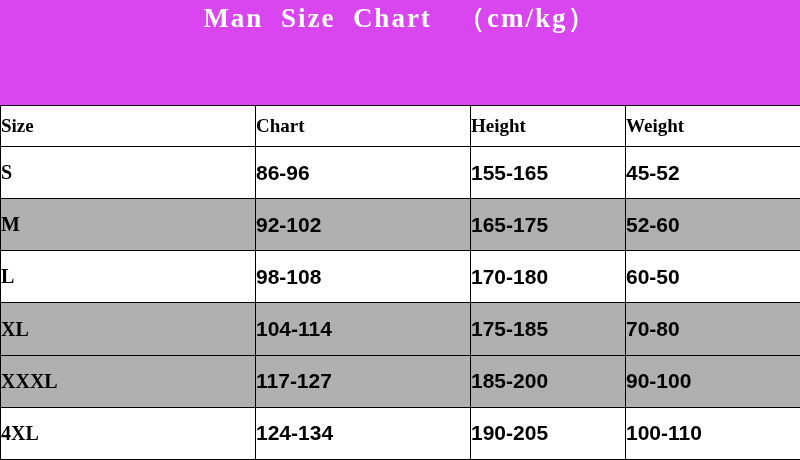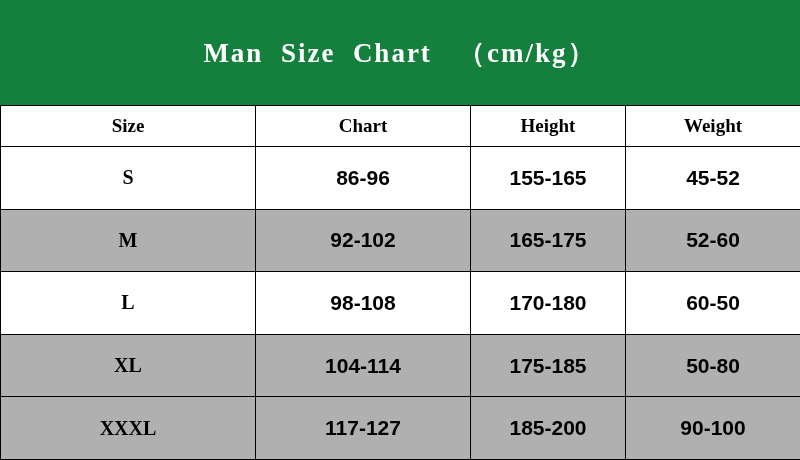--- a/index.html
+++ b/index.html
@@ -16,24 +16,24 @@
   .chart-wrap {
     width: 800px;
     height: 460px;
     box-sizing: border-box;
     background: #ffffff;
     display: flex;
     flex-direction: column;
   }
   .title-bar {
     height: 105px;
-    background: #15803d;
+    background: #d946ef;
     color: #ffffff;
     display: flex;
-    align-items: center;
+    align-items: flex-start;
     justify-content: center;
     box-sizing: border-box;
   }
   .title-text {
     font-family: "Liberation Serif", serif;
     font-weight: bold;
     font-size: 27px;
     letter-spacing: 2px;
     white-space: pre;
   }
@@ -44,21 +44,21 @@
     flex: 1;
   }
   table.size-table col.c0 { width: 255px; }
   table.size-table col.c1 { width: 215px; }
   table.size-table col.c2 { width: 155px; }
   table.size-table col.c3 { width: 175px; }
 
   table.size-table th,
   table.size-table td {
     border: 1px solid #000000;
-    text-align: center;
+    text-align: left;
     vertical-align: middle;
     color: #000000;
     padding: 0;
     height: 40px;
   }
   thead th {
     font-family: "Liberation Serif", serif;
     font-weight: bold;
     font-size: 19px;
     background: #ffffff;
@@ -120,24 +120,30 @@
       <tr class="plain">
         <td class="label-cell">L</td>
         <td class="value-cell">98-108</td>
         <td class="value-cell">170-180</td>
         <td class="value-cell">60-50</td>
       </tr>
       <tr class="shaded">
         <td class="label-cell">XL</td>
         <td class="value-cell">104-114</td>
         <td class="value-cell">175-185</td>
-        <td class="value-cell">50-80</td>
+        <td class="value-cell">70-80</td>
       </tr>
       <tr class="shaded">
         <td class="label-cell">XXXL</td>
         <td class="value-cell">117-127</td>
         <td class="value-cell">185-200</td>
         <td class="value-cell">90-100</td>
       </tr>
+      <tr class="plain">
+        <td class="label-cell">4XL</td>
+        <td class="value-cell">124-134</td>
+        <td class="value-cell">190-205</td>
+        <td class="value-cell">100-110</td>
+      </tr>
     </tbody>
   </table>
 
 </div>
 
 </body></html>

